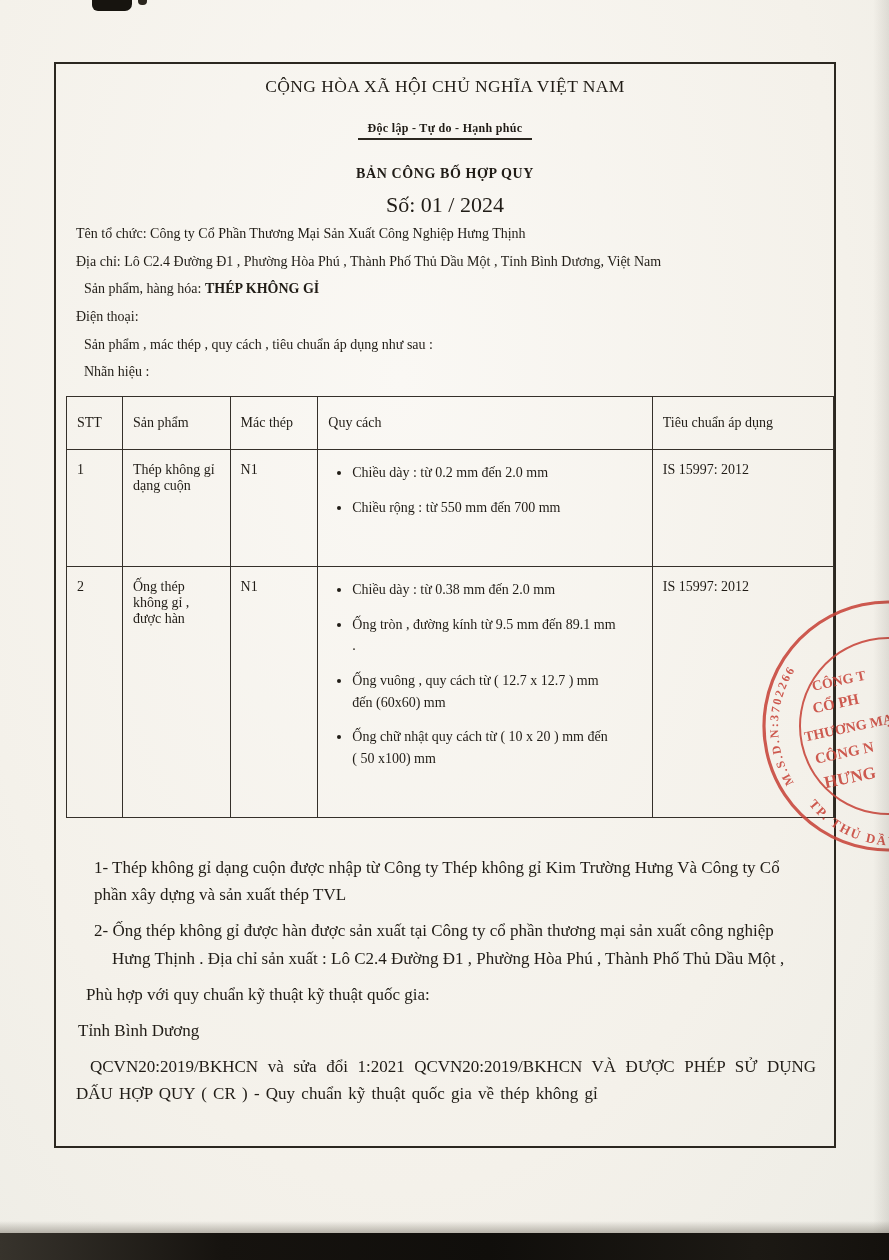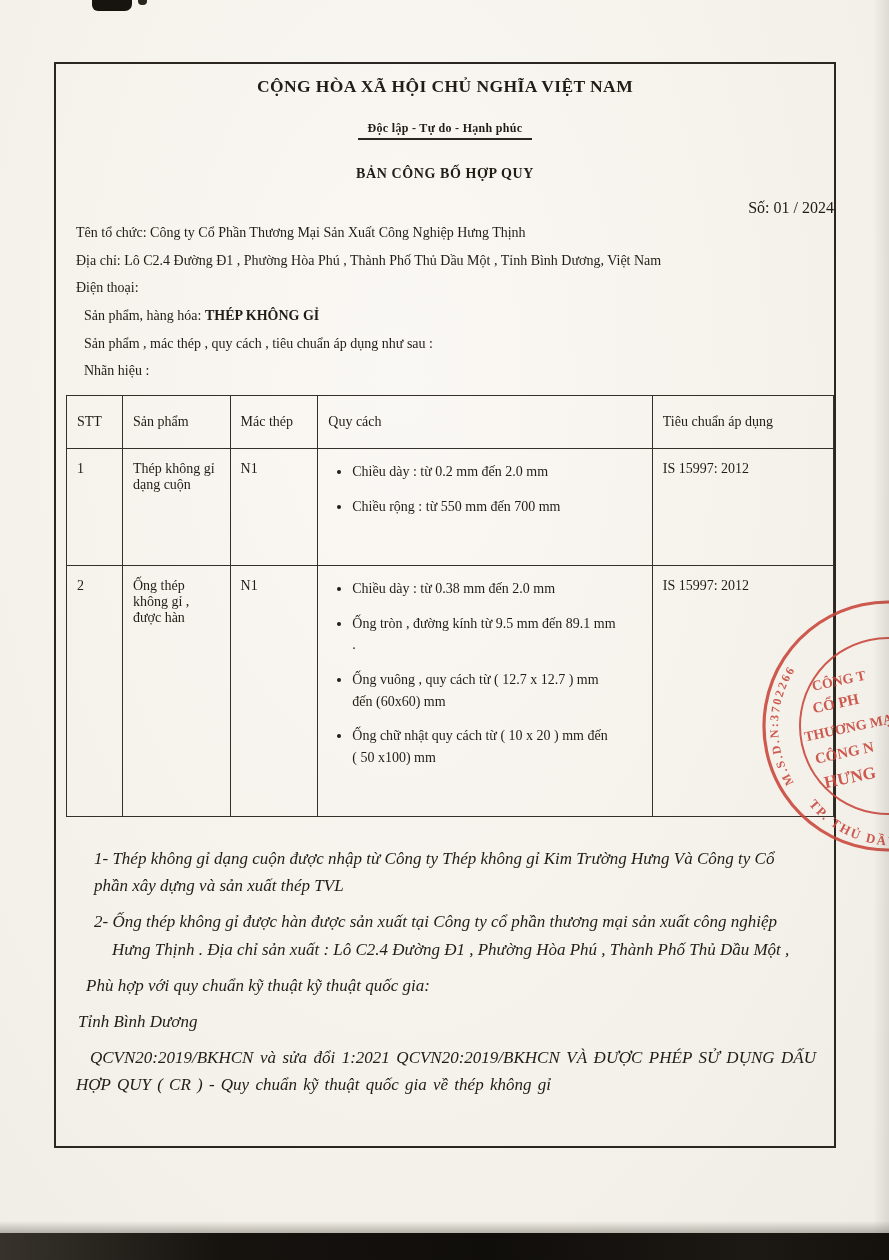--- a/index.html
+++ b/index.html
@@ -17,24 +17,24 @@
   .edge-right{position:absolute;right:0;top:0;width:16px;height:100%;background:linear-gradient(to right, rgba(0,0,0,0), rgba(40,35,28,0.10));}
   .band-fade{position:absolute;left:0;bottom:27px;width:100%;height:12px;background:linear-gradient(to bottom, rgba(110,104,92,0), rgba(110,104,92,0.45));}
   .band-dark{position:absolute;left:0;bottom:0;width:100%;height:27px;background:linear-gradient(to right,#37332c 0%, #16130f 25%, #100e0b 55%, #1c1914 85%, #14110d 100%);}
 
   
   .sheet{
     position:absolute;left:54px;top:62px;width:782px;height:1086px;
     border:2px solid #2b2720;box-sizing:border-box;overflow:hidden;
   }
   .nat-header{text-align:center;padding-top:12px;}
-  .nat-line1{font-size:17.5px;font-weight:bold;letter-spacing:0.4px;}
+  .nat-line1{font-size:17.5px;font-weight:normal;letter-spacing:0.4px;}
   .nat-line2{display:inline-block;margin-top:6px;font-size:12px;font-weight:bold;border-bottom:2px solid #2b2720;padding:0 10px 2px 10px;letter-spacing:0.3px;}
   .doc-title{text-align:center;margin-top:26px;font-size:14px;font-weight:bold;letter-spacing:0.6px;}
-  .doc-number{text-align:right;margin-top:17px;font-size:16px;}
+  .doc-number{text-align:center;margin-top:10px;font-size:22px;}
 
   .para{font-size:14px;line-height:1.62;margin:5px 18px 5px 20px;}
   .para.indent{margin-left:28px;}
   .bold{font-weight:bold;}
 
   table.spec{
     border-collapse:collapse;
     margin:12px 0 12px 10px;
     width:calc(100% - 10px);
     font-size:14px;
@@ -49,21 +49,21 @@
   table.spec th{height:36px;}
   table.spec td{vertical-align:top;padding-top:12px;}
   .t-row1 td{height:96px;}
   .t-row2 td{height:230px;}
   td.c-stt, th.c-stt{text-align:center;}
   td.c-mac{text-align:center;}
   ul.qc{margin:0;padding-left:24px;}
   ul.qc li{margin-bottom:13px;padding-right:26px;line-height:1.55;}
   ul.qc li:last-child{margin-bottom:0;}
 
-  .notes{margin-top:28px;font-style:italic;}
+  .notes{margin-top:36px;}
   .note{font-size:17px;line-height:1.6;margin:9px 24px 9px 38px;}
   .note.hang{padding-left:18px;text-indent:-18px;}
   .note.short{margin-left:22px;}
   .note.mid{margin-left:30px;}
   .note.last{margin-left:20px;margin-right:18px;text-align:justify;text-indent:14px;word-spacing:2px;}
 
   
   .stamp{
     position:absolute;left:756px;top:594px;width:264px;height:264px;
     transform:rotate(-12deg);
@@ -85,22 +85,22 @@
     <div class="nat-header">
       <div class="nat-line1">CỘNG HÒA XÃ HỘI CHỦ NGHĨA VIỆT NAM</div><br>
       <span class="nat-line2">Độc lập - Tự do - Hạnh phúc</span>
     </div>
 
     <div class="doc-title">BẢN CÔNG BỐ HỢP QUY</div>
     <div class="doc-number">Số: 01 / 2024</div>
 
     <p class="para">Tên tổ chức: Công ty Cổ Phần Thương Mại Sản Xuất Công Nghiệp Hưng Thịnh</p>
     <p class="para">Địa chỉ: Lô C2.4 Đường Đ1 , Phường Hòa Phú , Thành Phố Thủ Dầu Một , Tỉnh Bình Dương, Việt Nam</p>
+    <p class="para indent"><span>Sản phẩm, hàng hóa: </span><span class="bold">THÉP KHÔNG GỈ</span></p>
     <p class="para">Điện thoại:</p>
-    <p class="para indent"><span>Sản phẩm, hàng hóa: </span><span class="bold">THÉP KHÔNG GỈ</span></p>
     <p class="para indent">Sản phẩm , mác thép , quy cách , tiêu chuẩn áp dụng như sau :</p>
     <p class="para indent">Nhãn hiệu :</p>
 
     <table class="spec">
       <colgroup>
         <col style="width:56px">
           <col style="width:108px">
           <col style="width:88px">
           <col style="width:336px">
           <col style="width:182px">

